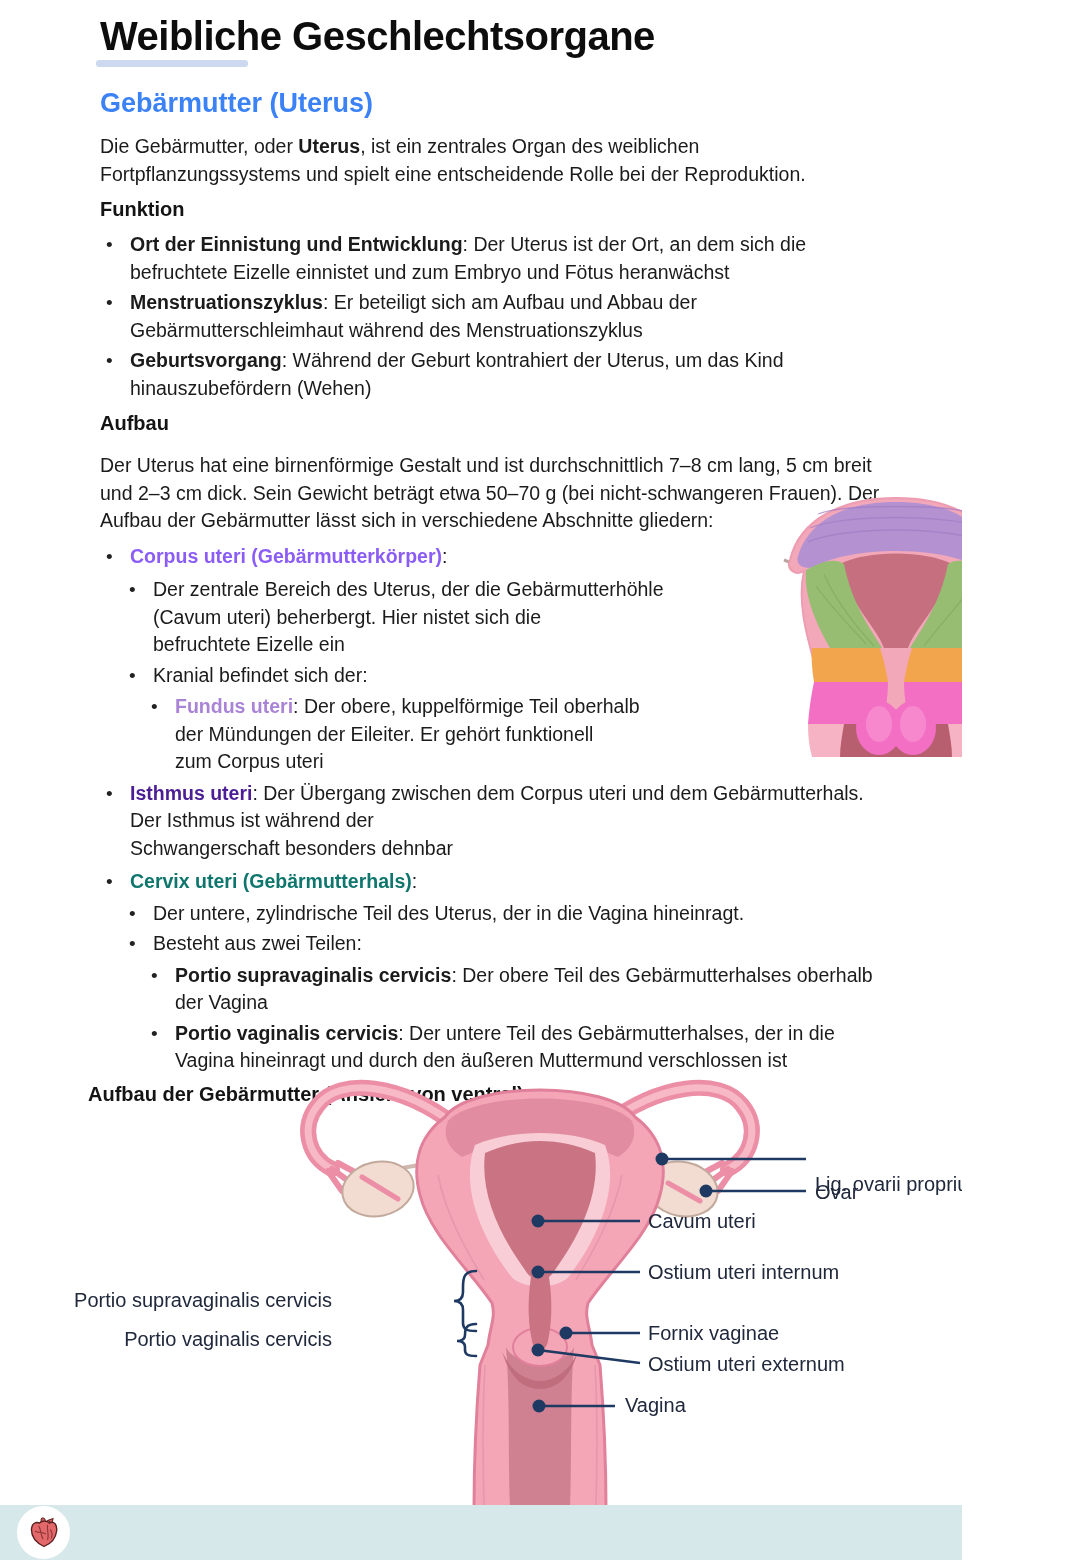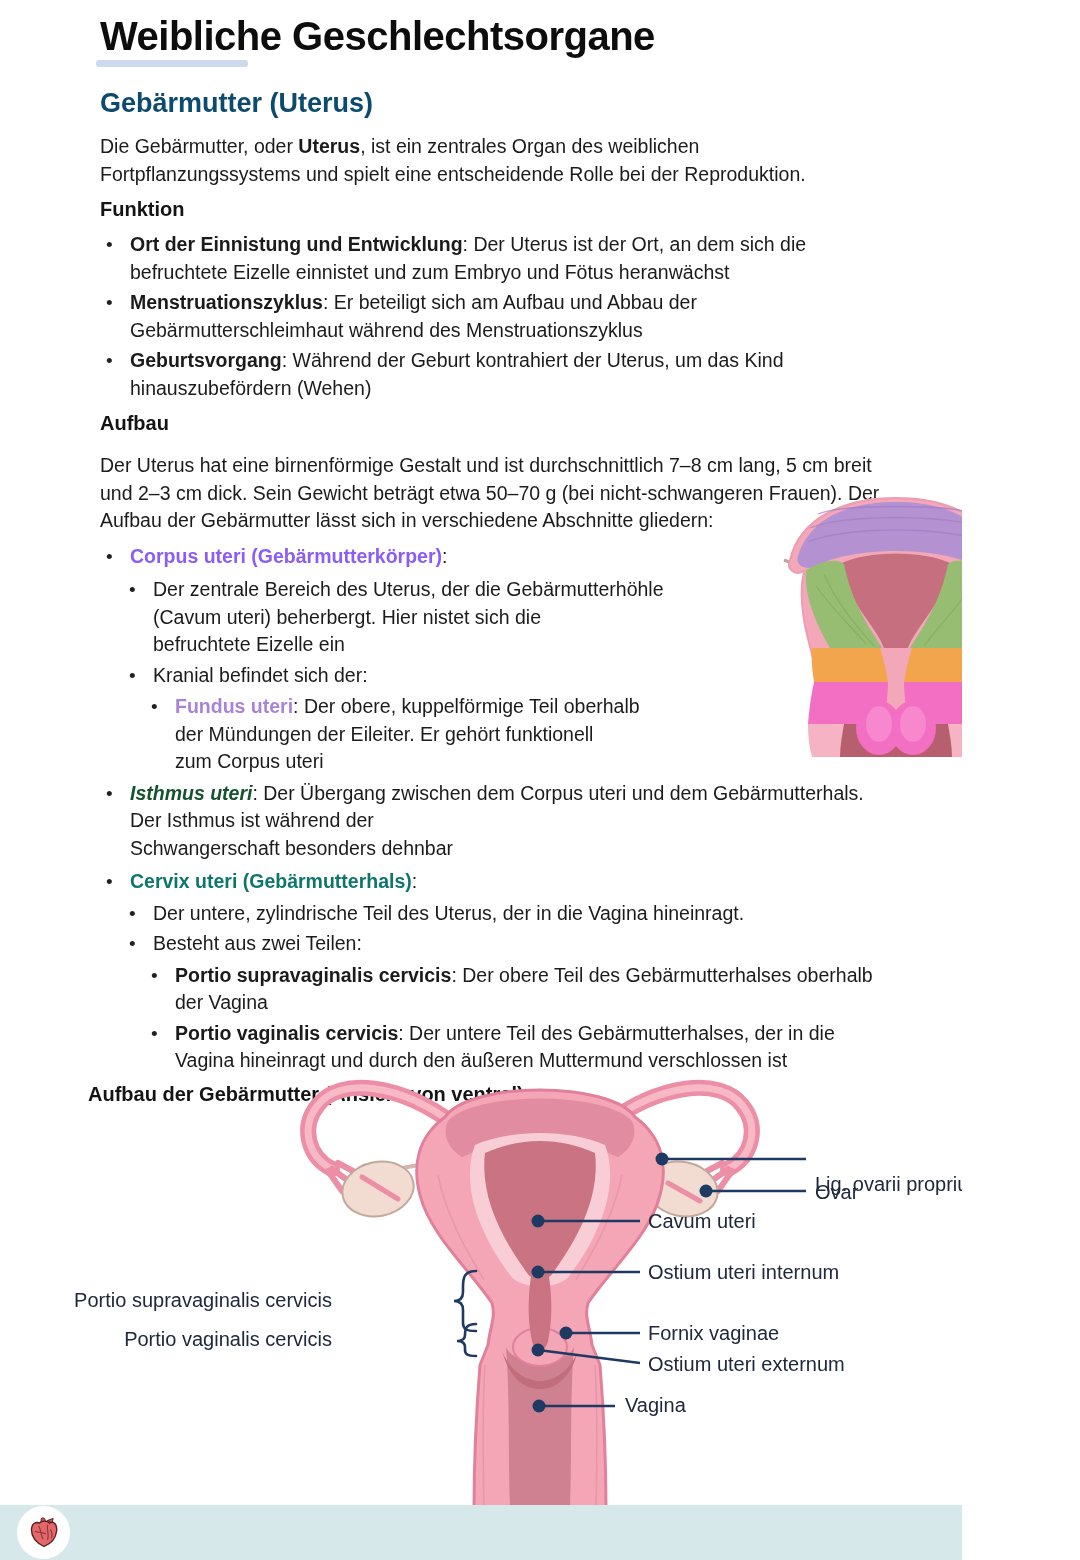--- a/index.html
+++ b/index.html
@@ -1,36 +1,36 @@
 <!DOCTYPE html>
 <html><head>
 <meta charset="utf-8">
 <style>
   html,body{margin:0;padding:0;background:#ffffff;}
   .page{position:relative;width:962px;height:1560px;background:#ffffff;overflow:hidden;
         font-family:"Liberation Sans",sans-serif;color:#1b1b1b;}
   .content{position:absolute;left:0;top:0;width:1080px;padding:14px 20px 0 100px;box-sizing:border-box;}
   h1{margin:0;font-size:40px;line-height:44px;font-weight:700;color:#0d0d0d;letter-spacing:-0.5px;}
   .title-underline{width:152px;height:7px;background:#CCD9EE;border-radius:3px;margin:2px 0 0 -4px;}
-  h2{margin:21px 0 0 0;font-size:27px;line-height:30px;font-weight:700;color:#0c4a6e;}
+  h2{margin:21px 0 0 0;font-size:27px;line-height:30px;font-weight:700;color:#3b82f6;}
   h3{margin:8px 0 0 0;font-size:20px;line-height:27px;font-weight:700;color:#141414;}
   p.body{margin:15px 0 0 0;font-size:19.5px;line-height:27.5px;}
   .pre{white-space:pre-line;}
   ul{list-style:none;margin:8px 0 0 2px;padding:0;}
   ul.tight{margin-top:4px;}
   li{position:relative;padding-left:28px;margin-top:3px;font-size:19.5px;line-height:27.5px;}
   li::before{content:"•";position:absolute;left:4px;top:0;font-size:19px;color:#222;}
   ul.lvl2{margin-left:25px;}
   ul.lvl3{margin-left:47px;}
   li.mt6{margin-top:6px;}
   li.mt0{margin-top:0;}
   b{font-weight:700;}
   .c-green{color:#8b5cf6;}
   .c-purple{color:#A983D6;}
-  .c-orange{color:#14532d;font-style:italic;}
+  .c-orange{color:#4c1d95;}
   .c-pink{color:#0f766e;}
   .ventral-heading{margin:6px 0 0 -12px;font-size:20px;line-height:27px;font-weight:700;}
   
   .mini-illu{position:absolute;left:782px;top:494px;width:228px;height:263px;}
   
   .big-illu{position:absolute;left:270px;top:1065px;width:520px;height:445px;}
   .annot{position:absolute;left:0;top:1040px;width:1080px;height:465px;pointer-events:none;}
   .dlabel{position:absolute;font-size:20px;line-height:24px;color:#20283c;white-space:nowrap;}
   .dlabel.rt{text-align:right;}
   

